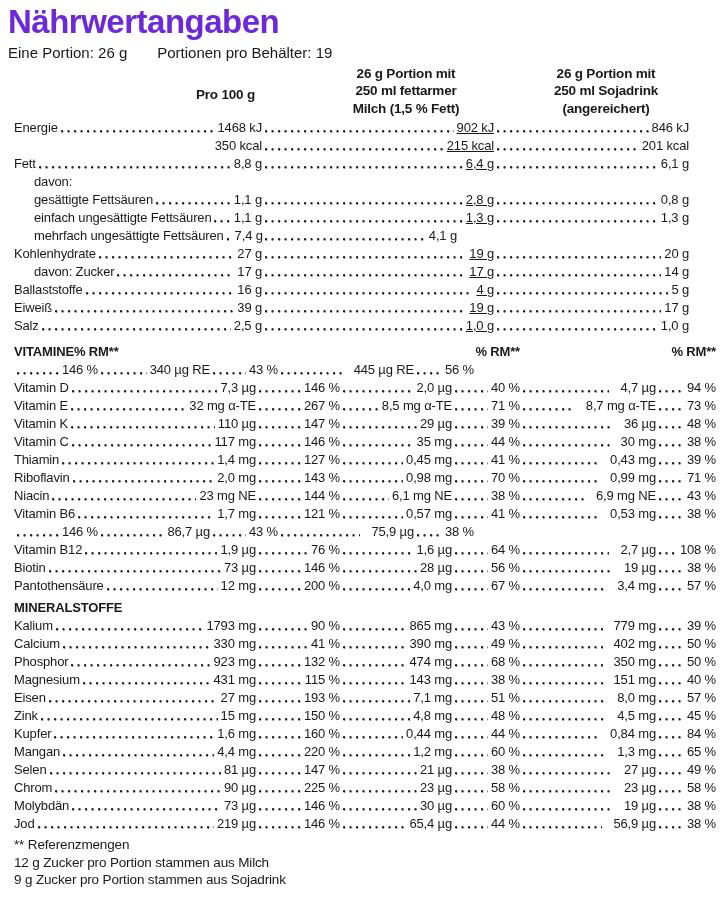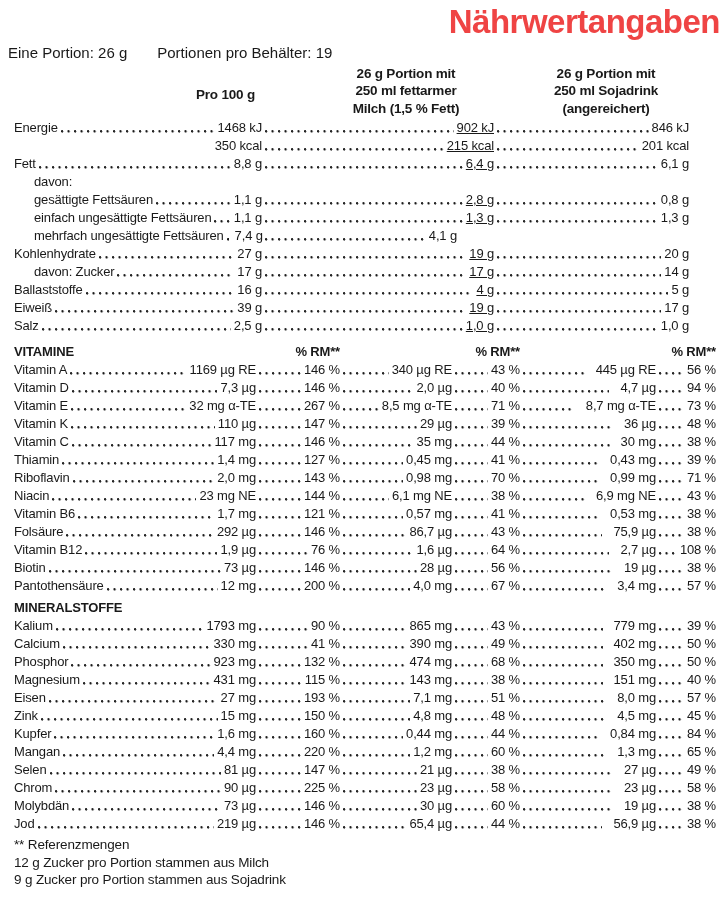--- a/index.html
+++ b/index.html
@@ -1,19 +1,19 @@
 <!DOCTYPE html>
 <html><head>
 <meta charset="utf-8">
 <style>
   html,body { margin:0; padding:0; background:#fff; }
   body { width:720px; height:914px; font-family:"Liberation Sans", sans-serif; color:#191919; }
   .sheet { position:relative; width:720px; height:914px; overflow:hidden; padding-top:4px; box-sizing:border-box; }
 
-  .title { font-size:33px; line-height:36px; font-weight:bold; color:#ef4444; margin:0 0 0 8px; letter-spacing:-0.5px;text-align:right; }
+  .title { font-size:33px; line-height:36px; font-weight:bold; color:#6d28d9; margin:0 0 0 8px; letter-spacing:-0.5px; }
   .serving { display:flex; gap:30px; margin:4px 0 0 8px; font-size:15px; line-height:18px; }
 
   .colheads { position:relative; height:56px; font-weight:bold; font-size:13.5px; letter-spacing:-0.2px; }
   .h-per100 { position:absolute; bottom:16px; right:465px; white-space:nowrap; }
   .h-milk   { position:absolute; bottom:1px; left:322px; width:168px; text-align:center; line-height:17.5px; }
   .h-soy    { position:absolute; bottom:1px; left:522px; width:168px; text-align:center; line-height:17.5px; }
 
   .row { display:flex; align-items:flex-end; height:18px; padding-left:14px; font-size:13px; line-height:17px; letter-spacing:-0.15px; white-space:nowrap; }
   .blk { display:flex; align-items:flex-end; }
   
@@ -26,21 +26,21 @@
   .indent { padding-left:20px; }
   .val { white-space:nowrap; }
   .bold { font-weight:bold; }
 
   .dots { flex:1 1 0; min-width:5px; align-self:flex-end; height:3px; margin:0 3px 3px 3px;
           background-image:radial-gradient(circle at 1.1px 1.4px, #1a1a1a 1.02px, rgba(0,0,0,0) 1.35px);
           background-size:6.5px 3px; background-repeat:repeat-x; background-position:left bottom; }
   .dots.blank { background:none; }
 
   .rmrow { height:19px; }
-  .rm1 { width:326px; display:flex; justify-content:space-between; }
+  .rm1 { width:326px; display:flex; }
   .rm2 { width:180px; text-align:right; display:block; }
   .rm3 { width:196px; text-align:right; display:block; }
 
   .gap6 { height:7px; } .gap4 { height:4px; }
 
   .foot { margin:4px 0 0 14px; font-size:13.5px; line-height:17.5px; letter-spacing:-0.15px; }
 </style>
 </head>
 <body>
 
@@ -234,25 +234,20 @@
       <div class="gap6"></div>
       <div class="row rmrow">
         <div class="rm1">
           <span class="bold">VITAMINE</span>
           <span class="bold">% RM**</span>
         </div>
         <div class="rm2 bold">% RM**</div>
         <div class="rm3 bold">% RM**</div>
       </div>
       <div class="row">
-        <div class="blk vA">
-          <span class="lbl">Vitamin A</span>
-          <span class="dots"></span>
-          <span class="val">1169 µg RE</span>
-        </div>
         <div class="blk vB">
           <span class="dots"></span>
           <span class="val">146 %</span>
         </div>
         <div class="blk vC">
           <span class="dots"></span>
           <span class="val">340 µg RE</span>
         </div>
         <div class="blk vD">
           <span class="dots"></span>
@@ -477,25 +472,20 @@
         <div class="blk vE">
           <span class="dots"></span>
           <span class="val">0,53 mg</span>
         </div>
         <div class="blk vF">
           <span class="dots"></span>
           <span class="val">38 %</span>
         </div>
       </div>
       <div class="row">
-        <div class="blk vA">
-          <span class="lbl">Folsäure</span>
-          <span class="dots"></span>
-          <span class="val">292 µg</span>
-        </div>
         <div class="blk vB">
           <span class="dots"></span>
           <span class="val">146 %</span>
         </div>
         <div class="blk vC">
           <span class="dots"></span>
           <span class="val">86,7 µg</span>
         </div>
         <div class="blk vD">
           <span class="dots"></span>

